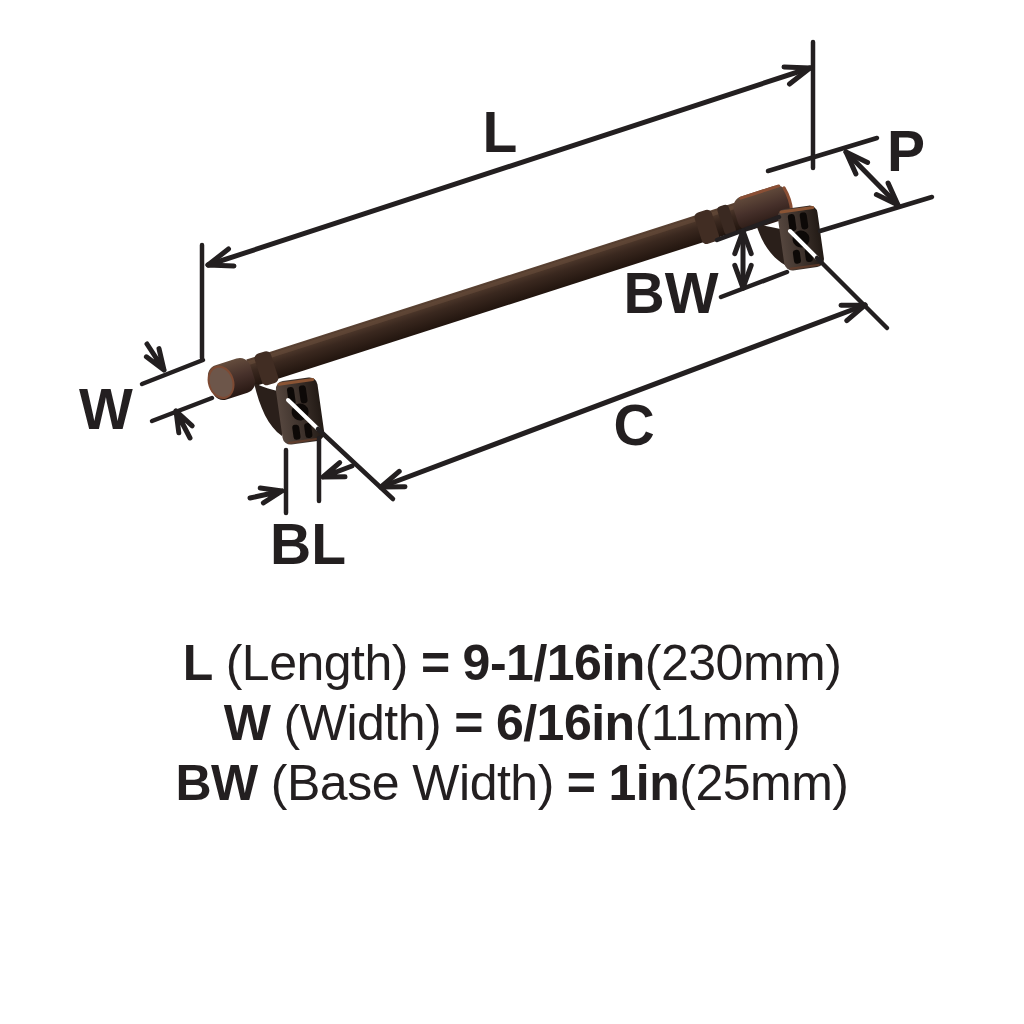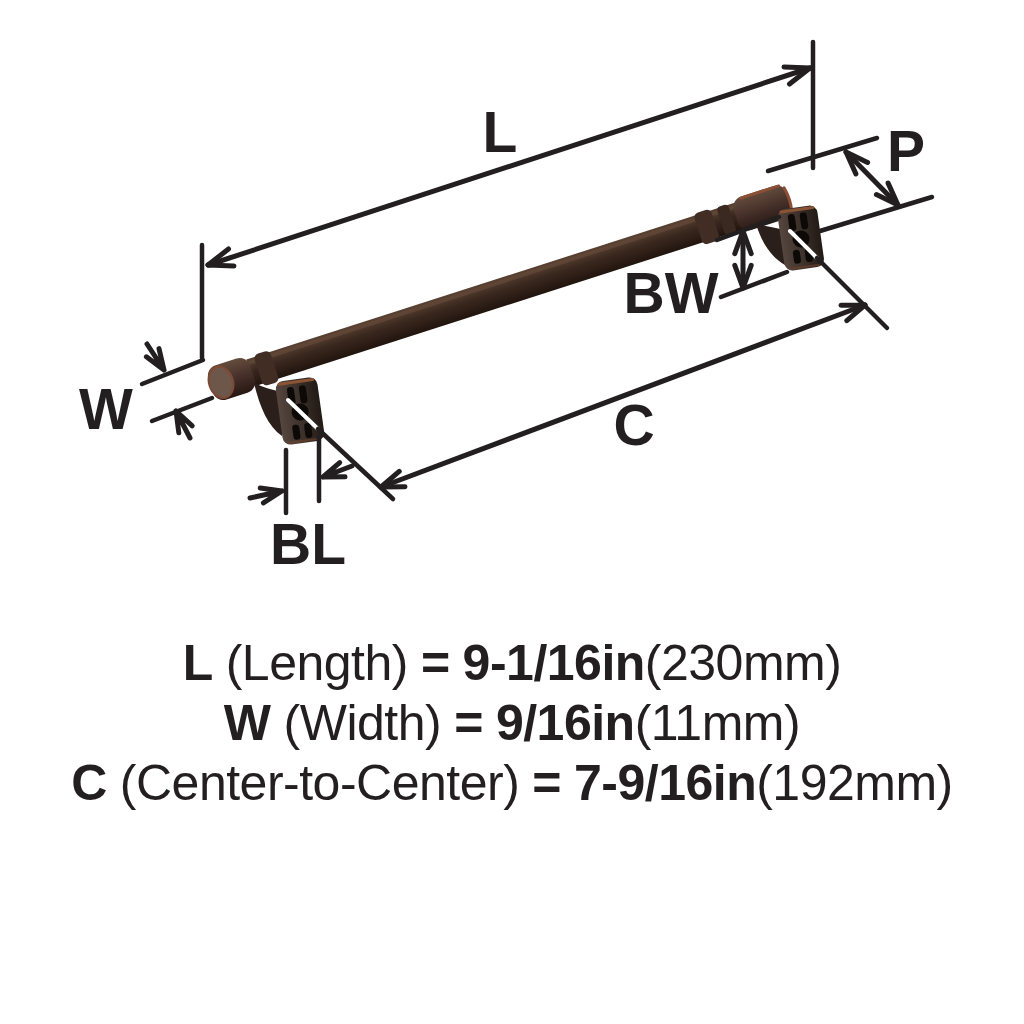--- a/index.html
+++ b/index.html
@@ -124,17 +124,17 @@
     <text class="dim-label" x="500" y="152" text-anchor="middle">L</text>
     <text class="dim-label" x="106" y="429" text-anchor="middle">W</text>
     <text class="dim-label" x="906" y="171" text-anchor="middle">P</text>
     <text class="dim-label" x="634" y="445" text-anchor="middle">C</text>
     <text class="dim-label" x="308" y="564" text-anchor="middle">BL</text>
     <text class="dim-label" x="671" y="313" text-anchor="middle">BW</text>
   </svg>
 
   <div class="specs">
     <div class="spec-line"><span class="b">L</span><span class="r gap">(Length)</span><span class="b gap">=</span><span class="b gap">9-1/16in</span><span class="r">(230mm)</span></div>
-    <div class="spec-line"><span class="b">W</span><span class="r gap">(Width)</span><span class="b gap">=</span><span class="b gap">9/16in</span><span class="r">(11mm)</span></div>
-    <div class="spec-line"><span class="b">C</span><span class="r gap">(Center-to-Center)</span><span class="b gap">=</span><span class="b gap">7-9/16in</span><span class="r">(192mm)</span></div>
+    <div class="spec-line"><span class="b">W</span><span class="r gap">(Width)</span><span class="b gap">=</span><span class="b gap">6/16in</span><span class="r">(11mm)</span></div>
+    <div class="spec-line"><span class="b">BW</span><span class="r gap">(Base Width)</span><span class="b gap">=</span><span class="b gap">1in</span><span class="r">(25mm)</span></div>
   </div>
 
 </div>
 
 </body></html>

